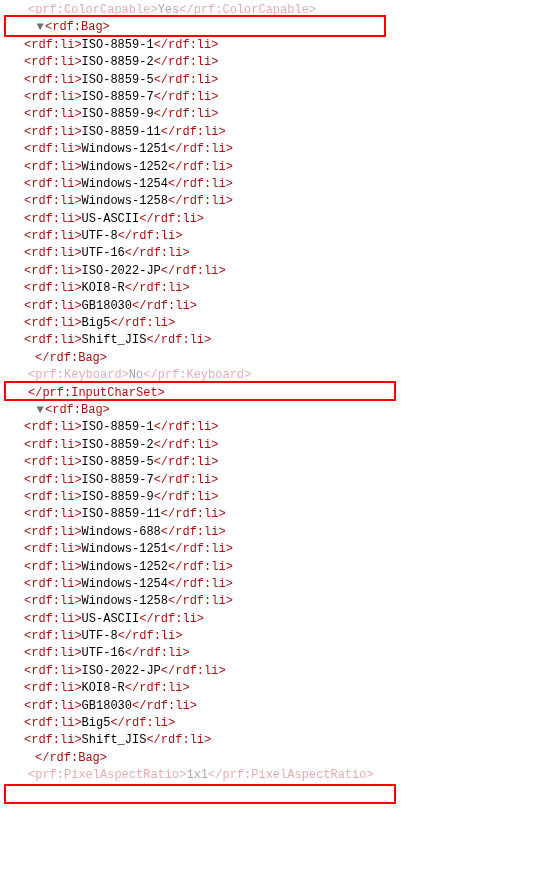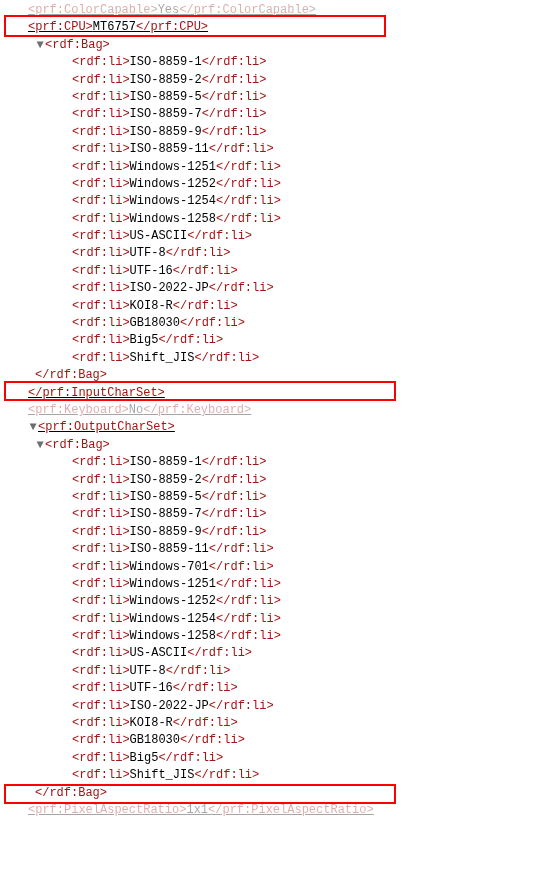--- a/index.html
+++ b/index.html
@@ -16,67 +16,65 @@
     width: 551px;
     height: 891px;
     overflow: hidden;
     position: relative;
     padding-top: 2px;
   }
   .line { display: block; }
   .tag { color: #a31515; }      
   .val { color: #000; }           
   .toggle { color: #6e6e6e; display:inline-block; width:10px; text-align:center; }
-  .ind2 { margin-left: 28px; text-decoration: underline; }
+  .ind2 { margin-left: 28px; }
   .ind3 { margin-left: 35px; }
-  .ind4 { margin-left: 72px; }
+  .ind4 { margin-left: 24px; }
   .highlight-box {
     position: absolute;
     border: 2px solid #ff0000;
     box-sizing: border-box;
     pointer-events: none;
   }
 </style>
 </head>
 <body>
 
 <div class="viewport" id="root">
     <div class="line ind2"><span style="opacity:0.35"><span class="tag">&lt;prf:ColorCapable&gt;</span><span class="val">Yes</span><span class="tag">&lt;/prf:ColorCapable&gt;</span></span></div>
-    <div class="line ind2"><span class="tag">&lt;prf:CPU&gt;</span><span class="val">MT6757</span><span class="tag">&lt;/prf:CPU&gt;</span></div>
     <div class="line ind3"><span class="toggle">▼</span><span class="tag">&lt;rdf:Bag&gt;</span></div>
     <div class="line ind4"><span class="tag">&lt;rdf:li&gt;</span><span class="val">ISO-8859-1</span><span class="tag">&lt;/rdf:li&gt;</span></div>
     <div class="line ind4"><span class="tag">&lt;rdf:li&gt;</span><span class="val">ISO-8859-2</span><span class="tag">&lt;/rdf:li&gt;</span></div>
     <div class="line ind4"><span class="tag">&lt;rdf:li&gt;</span><span class="val">ISO-8859-5</span><span class="tag">&lt;/rdf:li&gt;</span></div>
     <div class="line ind4"><span class="tag">&lt;rdf:li&gt;</span><span class="val">ISO-8859-7</span><span class="tag">&lt;/rdf:li&gt;</span></div>
     <div class="line ind4"><span class="tag">&lt;rdf:li&gt;</span><span class="val">ISO-8859-9</span><span class="tag">&lt;/rdf:li&gt;</span></div>
     <div class="line ind4"><span class="tag">&lt;rdf:li&gt;</span><span class="val">ISO-8859-11</span><span class="tag">&lt;/rdf:li&gt;</span></div>
     <div class="line ind4"><span class="tag">&lt;rdf:li&gt;</span><span class="val">Windows-1251</span><span class="tag">&lt;/rdf:li&gt;</span></div>
     <div class="line ind4"><span class="tag">&lt;rdf:li&gt;</span><span class="val">Windows-1252</span><span class="tag">&lt;/rdf:li&gt;</span></div>
     <div class="line ind4"><span class="tag">&lt;rdf:li&gt;</span><span class="val">Windows-1254</span><span class="tag">&lt;/rdf:li&gt;</span></div>
     <div class="line ind4"><span class="tag">&lt;rdf:li&gt;</span><span class="val">Windows-1258</span><span class="tag">&lt;/rdf:li&gt;</span></div>
     <div class="line ind4"><span class="tag">&lt;rdf:li&gt;</span><span class="val">US-ASCII</span><span class="tag">&lt;/rdf:li&gt;</span></div>
     <div class="line ind4"><span class="tag">&lt;rdf:li&gt;</span><span class="val">UTF-8</span><span class="tag">&lt;/rdf:li&gt;</span></div>
     <div class="line ind4"><span class="tag">&lt;rdf:li&gt;</span><span class="val">UTF-16</span><span class="tag">&lt;/rdf:li&gt;</span></div>
     <div class="line ind4"><span class="tag">&lt;rdf:li&gt;</span><span class="val">ISO-2022-JP</span><span class="tag">&lt;/rdf:li&gt;</span></div>
     <div class="line ind4"><span class="tag">&lt;rdf:li&gt;</span><span class="val">KOI8-R</span><span class="tag">&lt;/rdf:li&gt;</span></div>
     <div class="line ind4"><span class="tag">&lt;rdf:li&gt;</span><span class="val">GB18030</span><span class="tag">&lt;/rdf:li&gt;</span></div>
     <div class="line ind4"><span class="tag">&lt;rdf:li&gt;</span><span class="val">Big5</span><span class="tag">&lt;/rdf:li&gt;</span></div>
     <div class="line ind4"><span class="tag">&lt;rdf:li&gt;</span><span class="val">Shift_JIS</span><span class="tag">&lt;/rdf:li&gt;</span></div>
     <div class="line ind3"><span class="tag">&lt;/rdf:Bag&gt;</span></div>
+    <div class="line ind2"><span style="opacity:0.35"><span class="tag">&lt;prf:Keyboard&gt;</span><span class="val">No</span><span class="tag">&lt;/prf:Keyboard&gt;</span></span></div>
     <div class="line ind2"><span class="tag">&lt;/prf:InputCharSet&gt;</span></div>
-    <div class="line ind2"><span style="opacity:0.35"><span class="tag">&lt;prf:Keyboard&gt;</span><span class="val">No</span><span class="tag">&lt;/prf:Keyboard&gt;</span></span></div>
-    <div class="line ind2"><span class="toggle">▼</span><span class="tag">&lt;prf:OutputCharSet&gt;</span></div>
     <div class="line ind3"><span class="toggle">▼</span><span class="tag">&lt;rdf:Bag&gt;</span></div>
     <div class="line ind4"><span class="tag">&lt;rdf:li&gt;</span><span class="val">ISO-8859-1</span><span class="tag">&lt;/rdf:li&gt;</span></div>
     <div class="line ind4"><span class="tag">&lt;rdf:li&gt;</span><span class="val">ISO-8859-2</span><span class="tag">&lt;/rdf:li&gt;</span></div>
     <div class="line ind4"><span class="tag">&lt;rdf:li&gt;</span><span class="val">ISO-8859-5</span><span class="tag">&lt;/rdf:li&gt;</span></div>
     <div class="line ind4"><span class="tag">&lt;rdf:li&gt;</span><span class="val">ISO-8859-7</span><span class="tag">&lt;/rdf:li&gt;</span></div>
     <div class="line ind4"><span class="tag">&lt;rdf:li&gt;</span><span class="val">ISO-8859-9</span><span class="tag">&lt;/rdf:li&gt;</span></div>
     <div class="line ind4"><span class="tag">&lt;rdf:li&gt;</span><span class="val">ISO-8859-11</span><span class="tag">&lt;/rdf:li&gt;</span></div>
-    <div class="line ind4"><span class="tag">&lt;rdf:li&gt;</span><span class="val">Windows-701</span><span class="tag">&lt;/rdf:li&gt;</span></div>
+    <div class="line ind4"><span class="tag">&lt;rdf:li&gt;</span><span class="val">Windows-688</span><span class="tag">&lt;/rdf:li&gt;</span></div>
     <div class="line ind4"><span class="tag">&lt;rdf:li&gt;</span><span class="val">Windows-1251</span><span class="tag">&lt;/rdf:li&gt;</span></div>
     <div class="line ind4"><span class="tag">&lt;rdf:li&gt;</span><span class="val">Windows-1252</span><span class="tag">&lt;/rdf:li&gt;</span></div>
     <div class="line ind4"><span class="tag">&lt;rdf:li&gt;</span><span class="val">Windows-1254</span><span class="tag">&lt;/rdf:li&gt;</span></div>
     <div class="line ind4"><span class="tag">&lt;rdf:li&gt;</span><span class="val">Windows-1258</span><span class="tag">&lt;/rdf:li&gt;</span></div>
     <div class="line ind4"><span class="tag">&lt;rdf:li&gt;</span><span class="val">US-ASCII</span><span class="tag">&lt;/rdf:li&gt;</span></div>
     <div class="line ind4"><span class="tag">&lt;rdf:li&gt;</span><span class="val">UTF-8</span><span class="tag">&lt;/rdf:li&gt;</span></div>
     <div class="line ind4"><span class="tag">&lt;rdf:li&gt;</span><span class="val">UTF-16</span><span class="tag">&lt;/rdf:li&gt;</span></div>
     <div class="line ind4"><span class="tag">&lt;rdf:li&gt;</span><span class="val">ISO-2022-JP</span><span class="tag">&lt;/rdf:li&gt;</span></div>
     <div class="line ind4"><span class="tag">&lt;rdf:li&gt;</span><span class="val">KOI8-R</span><span class="tag">&lt;/rdf:li&gt;</span></div>
     <div class="line ind4"><span class="tag">&lt;rdf:li&gt;</span><span class="val">GB18030</span><span class="tag">&lt;/rdf:li&gt;</span></div>

